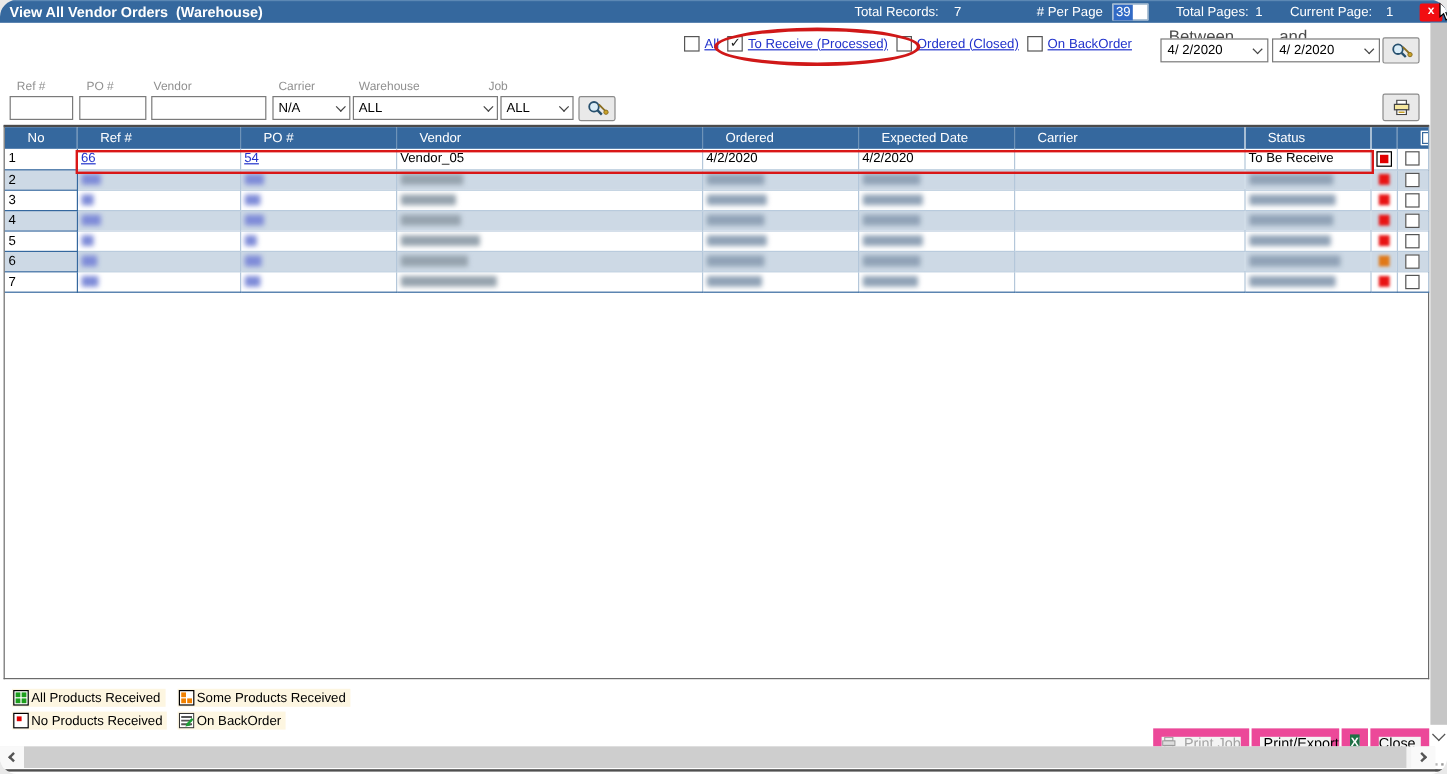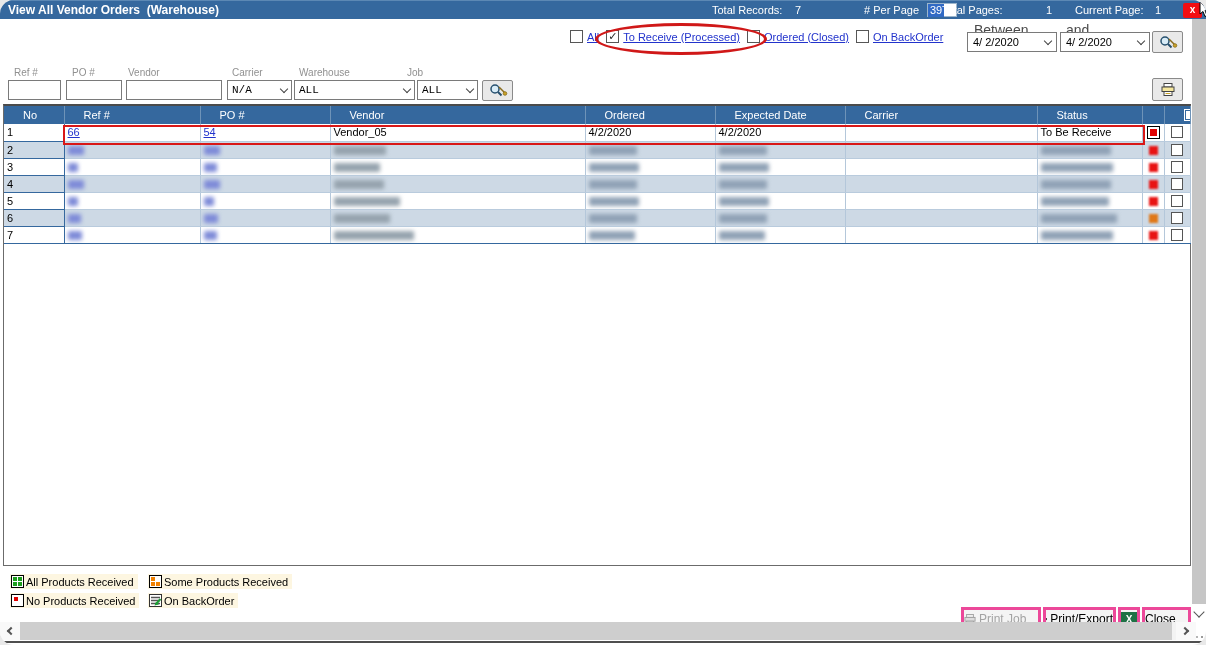--- a/index.html
+++ b/index.html
@@ -39,21 +39,21 @@
     border:1px solid #7a7a7a; display:flex; align-items:center;
     justify-content:space-between; padding:0 5px; white-space:pre; }
   .chev { width:6px; height:6px; border-right:1.4px solid #444;
     border-bottom:1.4px solid #444; transform:rotate(45deg); margin-top:-3px; flex:none; }
   .tool-btn { position:absolute; background:#e9e9e9; border:1px solid #8a8a8a;
     border-radius:2px; display:flex; align-items:center; justify-content:center; }
 
   
   .tinput { position:absolute; top:80px; height:20px; background:#fff; border:1px solid #7a7a7a; }
   .selbox { position:absolute; top:80px; height:20px; background:#fff; border:1px solid #7a7a7a;
-    display:flex; align-items:center; justify-content:space-between; padding:0 4px;font-family:Liberation Mono, monospace; }
+    display:flex; align-items:center; justify-content:space-between; padding:0 4px; }
 
   
   .grid-wrap { position:absolute; left:3px; top:104px; width:1188px; height:462px;
     background:#fff; border:1px solid #6b6b6b; border-top:2px solid #4b4b4b; }
   table.grid { border-collapse:collapse; table-layout:fixed; width:1186px; }
   .grid th { background:#35689e; color:#fff; font-weight:normal; font-size:11px;
     text-align:left; height:18px; padding:0 19px; border-right:1px solid #6e93b8;
     overflow:hidden; white-space:nowrap; }
   .grid td { height:17px; padding:0 3px; font-size:11px; overflow:hidden;
     white-space:nowrap; border-right:1px solid #b4c7da; border-bottom:1px solid #b9cbdd; }
@@ -87,21 +87,21 @@
     border:1px solid #000; flex:none; }
   .libox i { position:absolute; width:4px; height:4px; }
   .g1 { left:1px; top:1px; background:#1d9e1d; } .g2 { left:6px; top:1px; background:#1d9e1d; }
   .g3 { left:1px; top:6px; background:#1d9e1d; } .g4 { left:6px; top:6px; background:#1d9e1d; }
   .o1 { left:1px; top:1px; background:#f08000; }
   .o3 { left:1px; top:6px; background:#f08000; } .o4 { left:6px; top:6px; background:#f08000; }
   .r1 { left:2px; top:2px; width:7px; height:7px; background:#e00000; }
 
   
   .fbtn { position:absolute; top:607px; height:24px; background:#f4f4f4;
-    border:3px solid #ec4899; display:flex; align-items:center; justify-content:flex-start;
+    border:7px solid #ec4899; display:flex; align-items:center; justify-content:space-between;
     gap:3px; font-size:12px; }
   .fbtn.disabled { color:#a3a3a3; }
   .excel-tile { width:16px; height:15px; background:#1e7145; color:#fff;
     font-weight:bold; font-size:10px; line-height:15px; text-align:center; }
 
   
   .vstrip { position:absolute; left:1192px; top:19px; width:14px; height:585px; background:#c6c6c6; }
   .vchev { position:absolute; left:1195px; top:608px; width:8px; height:8px;
     border-right:1.6px solid #555; border-bottom:1.6px solid #555; transform:rotate(45deg); }
   .hscroll { position:absolute; left:0; top:622px; width:1196px; height:18px;
@@ -121,21 +121,21 @@
 <body>
 
 <div class="window">
 
   <div class="titlebar">
     <span class="title">View All Vendor Orders  (Warehouse)</span>
     <span class="tbtext" style="left:712px">Total Records:</span>
     <span class="tbtext" style="left:795px">7</span>
     <span class="tbtext" style="left:864px"># Per Page</span>
     <span class="mini-input"><span class="selhl">39</span></span>
-    <span class="tbtext" style="left:942px">Total Pages:</span>
+    <span class="tbtext" style="left:980px">Total Pages:</span>
     <span class="tbtext" style="left:1046px">1</span>
     <span class="tbtext" style="left:1075px">Current Page:</span>
     <span class="tbtext" style="left:1155px">1</span>
     <div class="xbtn">x</div>
     <svg class="cursor" width="10" height="16" viewBox="0 0 10 16">
       <polygon points="1,0 1,12 4,9.5 6,14.5 8,13.5 6,8.5 9.5,8.5" fill="#fff" stroke="#000" stroke-width="1"></polygon>
     </svg>
   </div>
 
   <div class="filters">

